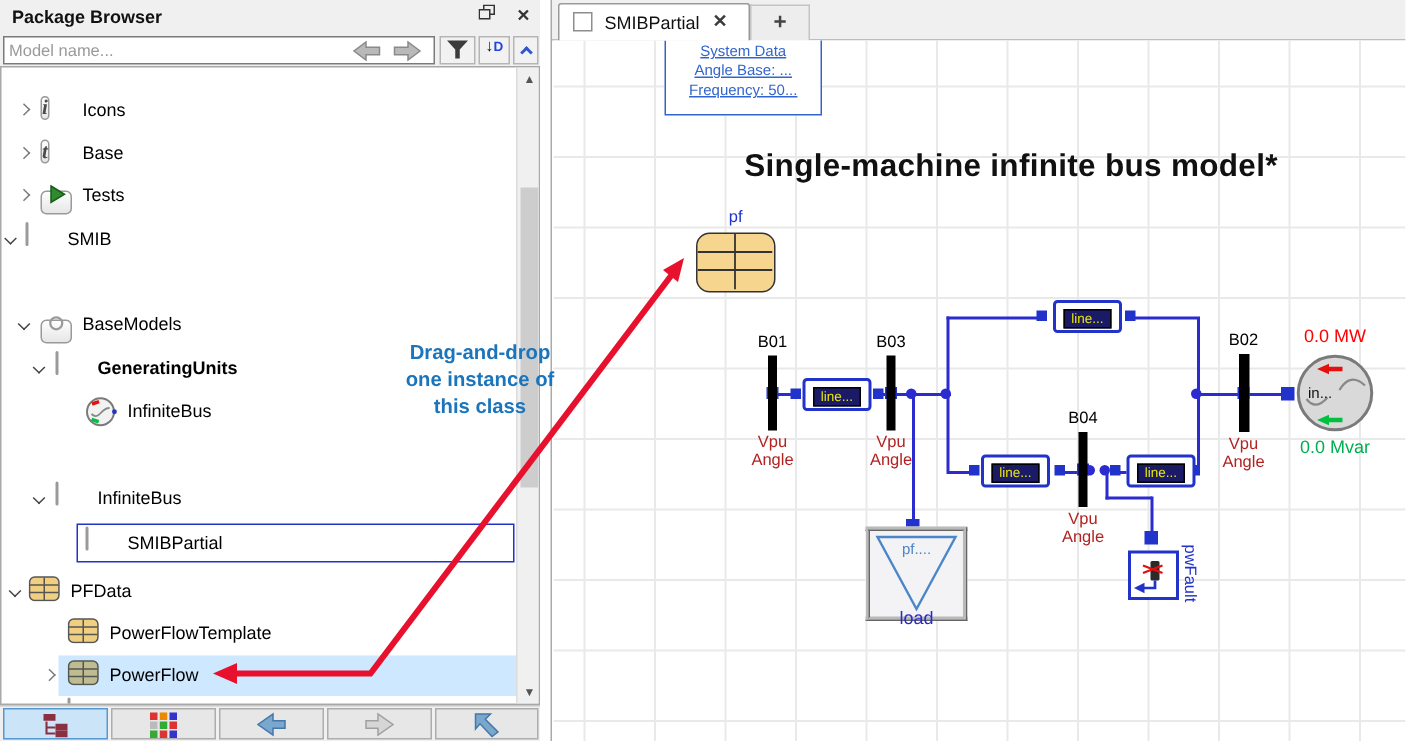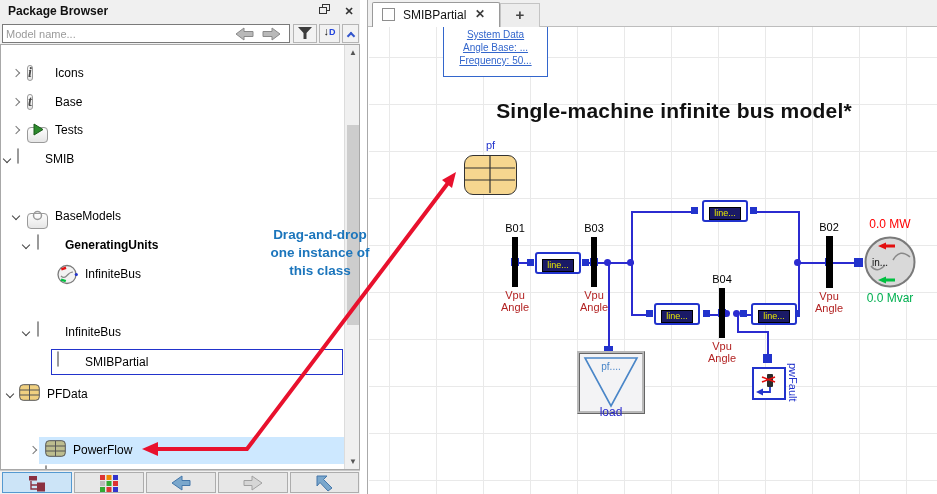--- a/index.html
+++ b/index.html
@@ -172,20 +172,29 @@
         <div class="trow" style="top: 392px;">
           <span class="hl"></span>
           <span class="chev right" style="left:29px"></span>
           <span class="ticon" style="left:44px"><svg width="21" height="17" viewBox="0 0 21 17">
               <rect x="0.7" y="0.7" width="19.6" height="15.6" rx="3.5" fill="#bdbd8f" stroke="#555"></rect>
               <line x1="10.5" y1="1" x2="10.5" y2="16" stroke="#555"></line>
               <line x1="1" y1="6" x2="20" y2="6" stroke="#555"></line>
               <line x1="1" y1="11" x2="20" y2="11" stroke="#555"></line>
             </svg></span>
           <span class="tlabel" style="left:72px">PowerFlow</span>
+        </div>
+        <div class="trow" style="top: 364px;">
+          <span class="ticon" style="left:44px"><svg width="21" height="17" viewBox="0 0 21 17">
+              <rect x="0.7" y="0.7" width="19.6" height="15.6" rx="3.5" fill="#f0d080" stroke="#555"></rect>
+              <line x1="10.5" y1="1" x2="10.5" y2="16" stroke="#555"></line>
+              <line x1="1" y1="6" x2="20" y2="6" stroke="#555"></line>
+              <line x1="1" y1="11" x2="20" y2="11" stroke="#555"></line>
+            </svg></span>
+          <span class="tlabel" style="left:72px">PowerFlowTemplate</span>
         </div>
         <div class="trow" style="top: 336px;">
           <span class="chev down" style="left:6px"></span>
           <span class="ticon" style="left:18px"><svg width="21" height="17" viewBox="0 0 21 17">
               <rect x="0.7" y="0.7" width="19.6" height="15.6" rx="3.5" fill="#f0d080" stroke="#555"></rect>
               <line x1="10.5" y1="1" x2="10.5" y2="16" stroke="#555"></line>
               <line x1="1" y1="6" x2="20" y2="6" stroke="#555"></line>
               <line x1="1" y1="11" x2="20" y2="11" stroke="#555"></line>
             </svg></span>
           <span class="tlabel" style="left:46px">PFData</span>

